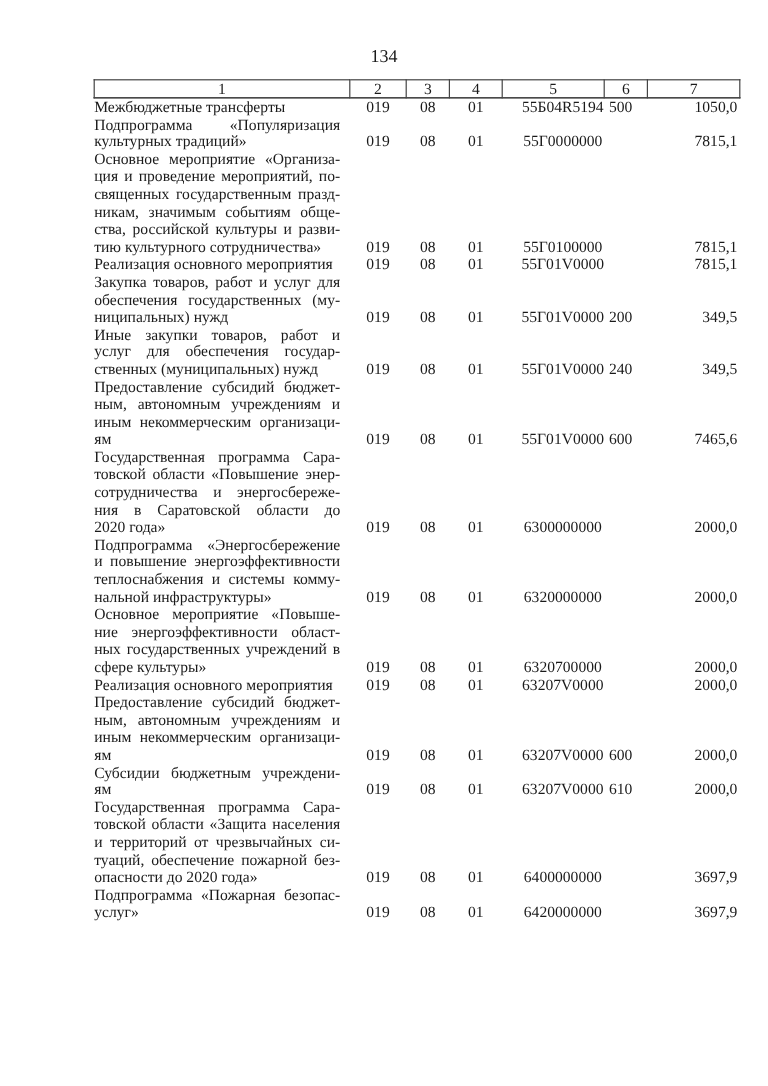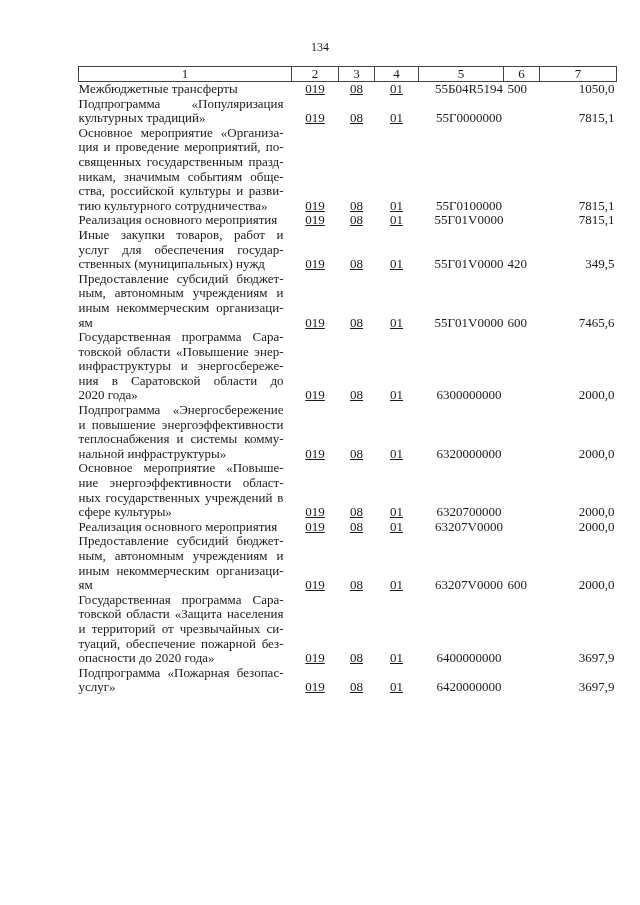--- a/index.html
+++ b/index.html
@@ -3,21 +3,21 @@
 <meta charset="utf-8">
 <style>
   html, body { margin: 0; padding: 0; background: #ffffff; }
   body {
     width: 640px; height: 905px; position: relative; overflow: hidden;
     font-family: "Liberation Serif", "DejaVu Serif", serif;
     color: #1a1a1a; font-size: 13px;
   }
   .page-number {
     position: absolute; top: 40px; left: 0; width: 640px;
-    text-align: center; font-size: 12px;
+    text-align: center; font-size: 15px;
   }
   .budget-table {
     position: absolute; top: 66px; left: 78px;
     border-collapse: collapse; table-layout: fixed;
     width: 538px;
   }
   .budget-table col.c1 { width: 213px; }
   .budget-table col.c2 { width: 47px; }
   .budget-table col.c3 { width: 36px; }
   .budget-table col.c4 { width: 44px; }
@@ -28,21 +28,21 @@
     font-weight: normal; border: 1px solid #444; text-align: center;
     height: 14px; padding: 0; line-height: 14px; font-size: 13px;
   }
   .budget-table td {
     padding: 0; vertical-align: bottom; line-height: 14.6px; font-size: 13px;
   }
   .budget-table td.name {
     text-align: justify; padding-right: 8px; padding-left: 0;
     hyphens: manual;
   }
-  .budget-table td.code { text-align: center; text-decoration: underline; }
+  .budget-table td.code { text-align: center; }
   .budget-table td.ksr { text-align: center; padding-left: 16px; white-space: nowrap; }
   .budget-table td.vr { text-align: left; padding-left: 4px; }
   .budget-table td.amount { text-align: right; padding-right: 2px; }
   .name-line { display: block; text-align-last: justify; }
   .name-line.last { text-align-last: left; }
 </style>
 </head>
 <body>
 
 <div class="page-number">134</div>
@@ -114,50 +114,63 @@
         </td>
         <td class="code">019</td>
         <td class="code">08</td>
         <td class="code">01</td>
         <td class="ksr">55Г01V0000</td>
         <td class="vr"></td>
         <td class="amount">7815,1</td>
       </tr>
       <tr>
         <td class="name">
+          <span class="name-line">Закупка товаров, работ и услуг для</span>
+          <span class="name-line">обеспечения государственных (му-</span>
+          <span class="name-line last">ниципальных) нужд</span>
+        </td>
+        <td class="code">019</td>
+        <td class="code">08</td>
+        <td class="code">01</td>
+        <td class="ksr">55Г01V0000</td>
+        <td class="vr">200</td>
+        <td class="amount">349,5</td>
+      </tr>
+      <tr>
+        <td class="name">
           <span class="name-line">Иные закупки товаров, работ и</span>
           <span class="name-line">услуг для обеспечения государ-</span>
           <span class="name-line last">ственных (муниципальных) нужд</span>
         </td>
         <td class="code">019</td>
         <td class="code">08</td>
         <td class="code">01</td>
         <td class="ksr">55Г01V0000</td>
-        <td class="vr">420</td>
+        <td class="vr">240</td>
         <td class="amount">349,5</td>
       </tr>
       <tr>
         <td class="name">
           <span class="name-line">Предоставление субсидий бюджет-</span>
           <span class="name-line">ным, автономным учреждениям и</span>
           <span class="name-line">иным некоммерческим организаци-</span>
           <span class="name-line last">ям</span>
         </td>
         <td class="code">019</td>
         <td class="code">08</td>
         <td class="code">01</td>
         <td class="ksr">55Г01V0000</td>
         <td class="vr">600</td>
         <td class="amount">7465,6</td>
       </tr>
       <tr>
         <td class="name">
           <span class="name-line">Государственная программа Сара-</span>
           <span class="name-line">товской области «Повышение энер-</span>
-          <span class="name-line">инфраструктуры и энергосбереже-</span>
+          <span class="name-line">сотрудничества и энергосбереже-</span>
           <span class="name-line">ния в Саратовской области до</span>
           <span class="name-line last">2020 года»</span>
         </td>
         <td class="code">019</td>
         <td class="code">08</td>
         <td class="code">01</td>
         <td class="ksr">6300000000</td>
         <td class="vr"></td>
         <td class="amount">2000,0</td>
       </tr>
@@ -205,20 +218,32 @@
           <span class="name-line">Предоставление субсидий бюджет-</span>
           <span class="name-line">ным, автономным учреждениям и</span>
           <span class="name-line">иным некоммерческим организаци-</span>
           <span class="name-line last">ям</span>
         </td>
         <td class="code">019</td>
         <td class="code">08</td>
         <td class="code">01</td>
         <td class="ksr">63207V0000</td>
         <td class="vr">600</td>
+        <td class="amount">2000,0</td>
+      </tr>
+      <tr>
+        <td class="name">
+          <span class="name-line">Субсидии бюджетным учреждени-</span>
+          <span class="name-line last">ям</span>
+        </td>
+        <td class="code">019</td>
+        <td class="code">08</td>
+        <td class="code">01</td>
+        <td class="ksr">63207V0000</td>
+        <td class="vr">610</td>
         <td class="amount">2000,0</td>
       </tr>
       <tr>
         <td class="name">
           <span class="name-line">Государственная программа Сара-</span>
           <span class="name-line">товской области «Защита населения</span>
           <span class="name-line">и территорий от чрезвычайных си-</span>
           <span class="name-line">туаций, обеспечение пожарной без-</span>
           <span class="name-line last">опасности до 2020 года»</span>
         </td>

